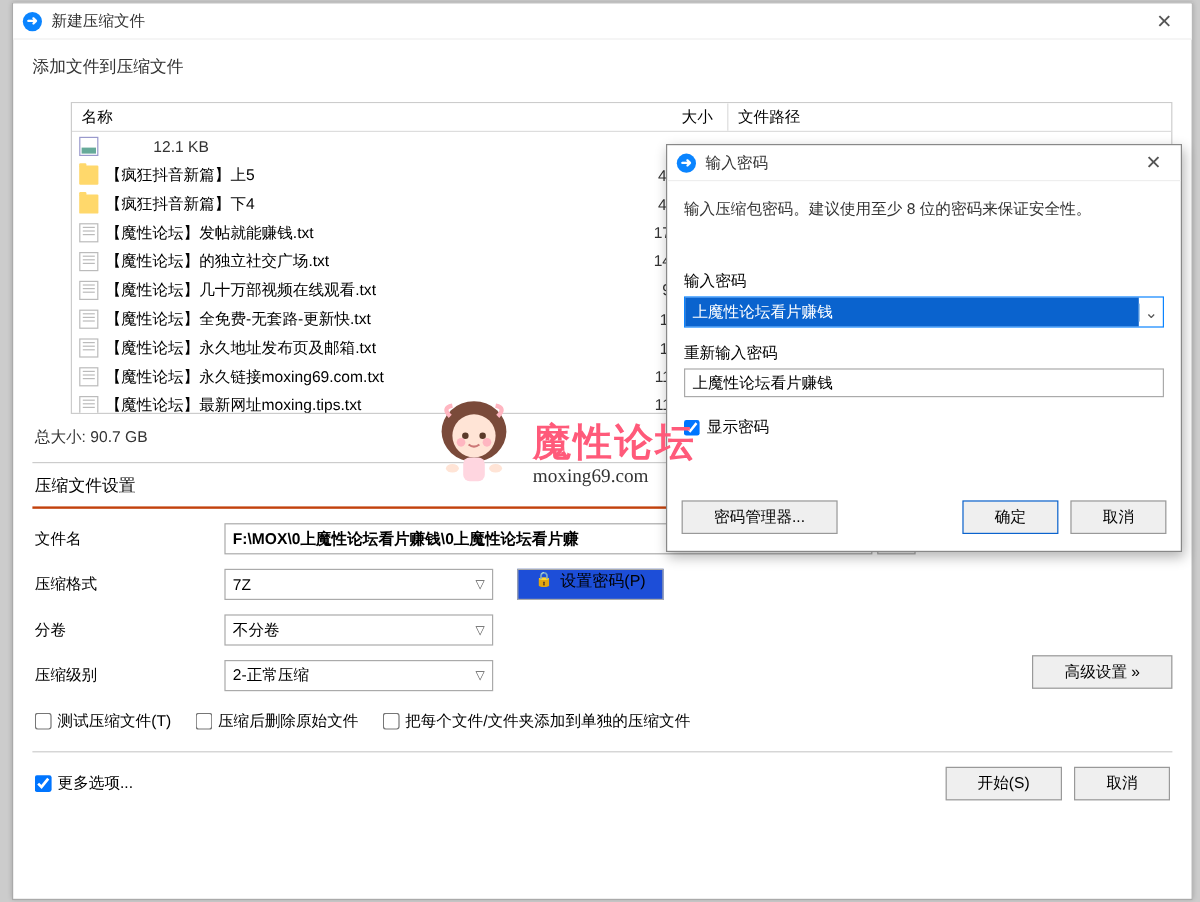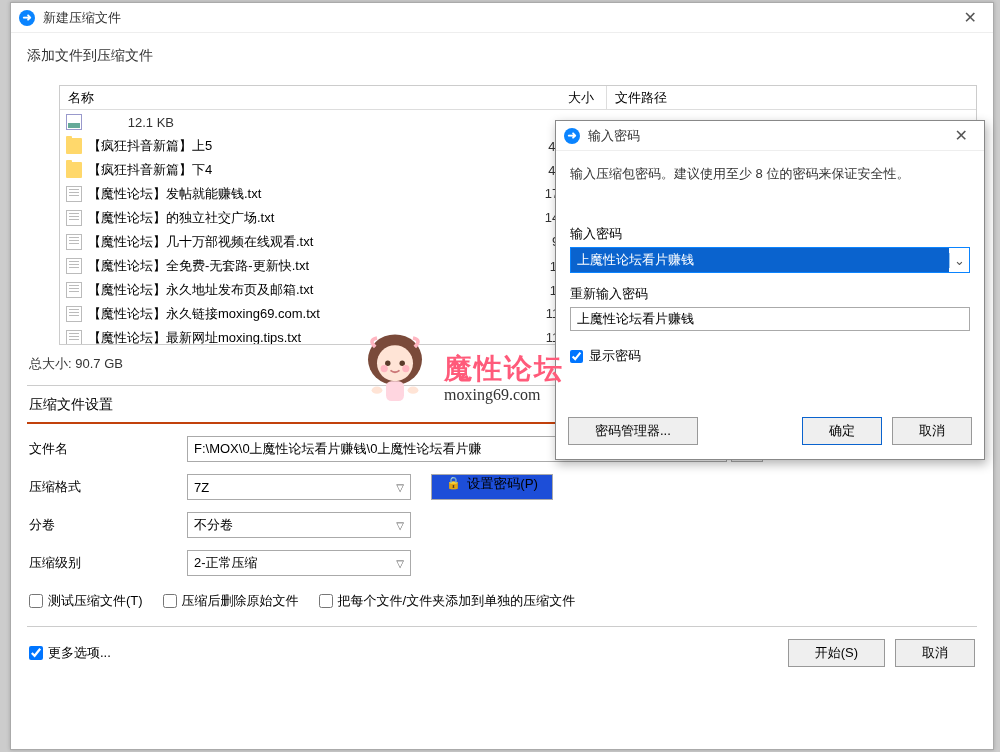--- a/index.html
+++ b/index.html
@@ -64,21 +64,21 @@
     .ico-folder::before{content:'';position:absolute;top:-2px;left:0;width:6px;height:3px;background:#ffd86b;border-radius:1px 1px 0 0;}
     .ico-txt { background:#fff; border:1px solid #bbb; position:relative;}
     .ico-txt::after{content:'';position:absolute;top:2px;left:2px;right:2px;height:1px;background:#bbb;box-shadow:0 3px 0 #bbb,0 6px 0 #bbb;}
     .fi-name { flex:0 0 422px; }
     .fi-size { width:98px; text-align:right; padding-right:12px; color:#333;}
     .summary-row { padding:10px 2px 12px; color:#333; border-bottom:1px solid #ccc; }
     .settings-title { padding:10px 2px 8px; font-size:14px; border-bottom:2px solid #c2410c; margin-bottom:12px;}
     .form-row { display:flex; align-items:center; margin-bottom: 12px;}
     .form-label { width:160px; padding-left:2px; }
     .text-input { border:1px solid #aaa; height:26px; padding:2px 6px; font-family:inherit; font-size:13px;}
-    .file-input { width:540px; }
+    .file-input { width:540px;font-weight:bold; }
     .browse-btn { width:32px; height:26px; margin-left:4px; border:1px solid #aaa; background:#f3f3f3;}
     .combo { border:1px solid #aaa; height:26px; width:224px; display:flex; align-items:center; justify-content:space-between; padding:0 6px; background:#fff; font-size:13px;}
     .chev { color:#555; font-size:10px;}
     .pw-btn { display:flex; gap:6px; border:1px solid #aaa; background:#1d4ed8; height:26px; padding:0 14px; margin-left:20px;}
     .lock-ico::before{ content:'\1F512'; font-size:12px;}
     .chk-row { display:flex; gap:20px; padding:4px 2px 16px; border-bottom:1px solid #ccc; align-items:center;}
     .chk { display:flex; align-items:center; gap:5px; }
     .chk input { width:14px; height:14px;}
     .bottom { display:flex; align-items:center; padding:12px 2px 0; gap:10px;}
     .bottom .spacer{flex:1;}
@@ -106,21 +106,21 @@
     .pw-inp { width:100%; border:1px solid #aaa; height:24px; padding:2px 6px; margin-bottom:16px; font-family:inherit; font-size:13px;}
     .pw-show { display:flex; align-items:center; gap:6px; margin-bottom:46px;}
     .pw-actions { display:flex; gap:10px; padding:0 12px 14px;}
     .pw-actions .spacer{flex:1;}
     .btn-primary{ border:1px solid #0a63ce; }
 
     
     .wm { position:absolute; left:350px; top:320px; display:flex; align-items:center; gap:4px; pointer-events:none; z-index:3;}
     .wm-girl{ width:90px; height:90px; }
     .wm-txt{ font-family:"SimSun",serif;}
-    .wm-t1{ color:#ff5a7a; font-size:28px; font-weight:bold; letter-spacing:2px;margin-top:24px;}
+    .wm-t1{ color:#ff5a7a; font-size:32px; font-weight:bold; letter-spacing:2px;margin-top:24px;}
     .wm-t2{ color:#333; font-size:16px; margin-top:-2px;}
   </style>
 </head>
 <body>
 
 <div class="main-window">
   <div class="titlebar">
     <span class="app-icon">➜</span>
     <span class="titlebar-text">新建压缩文件</span>
     <span class="close-x">✕</span>
@@ -222,20 +222,23 @@
     </div>
 
     <div class="form-row">
       <div class="form-label">压缩级别</div>
       <div class="combo">
         <span>2-正常压缩</span>
         <span class="chev">▽</span>
       </div>
     </div>
 
+    <div class="adv-row">
+      <button class="btn">高级设置 »</button>
+    </div>
 
     <div class="chk-row">
       <label class="chk">
         <input type="checkbox" style="">
         <span>测试压缩文件(T)</span>
       </label>
       <label class="chk">
         <input type="checkbox" style="">
         <span>压缩后删除原始文件</span>
       </label>

